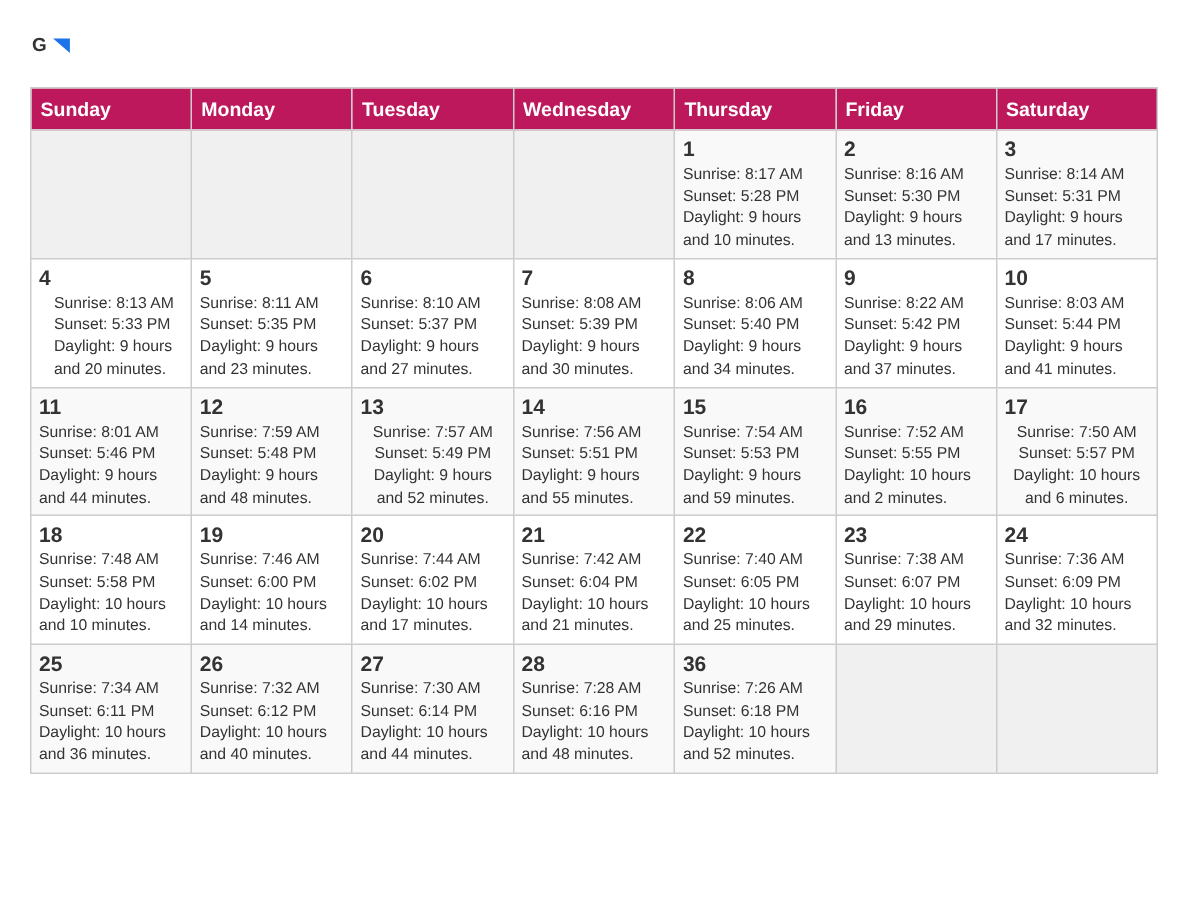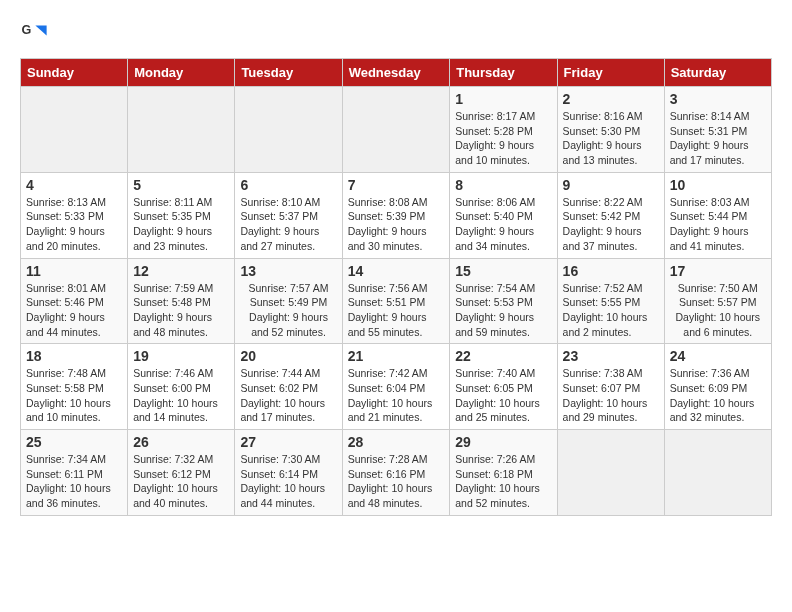--- a/index.html
+++ b/index.html
@@ -45,21 +45,21 @@
     .subtitle {
       font-size: 15px;
       color: #555;
     }
     table {
       width: 100%;
       border-collapse: collapse;
       font-size: 11px;
     }
     thead tr th {
-      background-color: #b91c1c;
+      background-color: #be185d;
       color: #fff;
       text-align: left;
       padding: 6px 6px;
       font-size: 13px;
       font-weight: bold;
       border: 1px solid #ccc;
     }
     tbody tr td {
       vertical-align: top;
       border: 1px solid #ccc;
@@ -147,21 +147,21 @@
           <span class="day-number">3</span>
           <div class="day-info" style="white-space: pre-line;">Sunrise: 8:14 AM
 Sunset: 5:31 PM
 Daylight: 9 hours
 and 17 minutes.</div>
         </td>
       </tr>
       <tr>
         <td>
           <span class="day-number">4</span>
-          <div class="day-info" style="white-space: pre-line;">Sunrise: 8:13 AM
+          <div class="day-info" style="white-space: pre-line; margin-left: 10px;">Sunrise: 8:13 AM
 Sunset: 5:33 PM
 Daylight: 9 hours
 and 20 minutes.</div>
         </td>
         <td>
           <span class="day-number">5</span>
           <div class="day-info" style="white-space: pre-line;">Sunrise: 8:11 AM
 Sunset: 5:35 PM
 Daylight: 9 hours
 and 23 minutes.</div>
@@ -327,21 +327,21 @@
 and 44 minutes.</div>
         </td>
         <td>
           <span class="day-number">28</span>
           <div class="day-info" style="white-space: pre-line;">Sunrise: 7:28 AM
 Sunset: 6:16 PM
 Daylight: 10 hours
 and 48 minutes.</div>
         </td>
         <td>
-          <span class="day-number">29</span>
+          <span class="day-number">36</span>
           <div class="day-info" style="white-space: pre-line;">Sunrise: 7:26 AM
 Sunset: 6:18 PM
 Daylight: 10 hours
 and 52 minutes.</div>
         </td>
         <td class="empty-cell"></td>
         <td class="empty-cell"></td>
       </tr>
     </tbody>
 </table>

